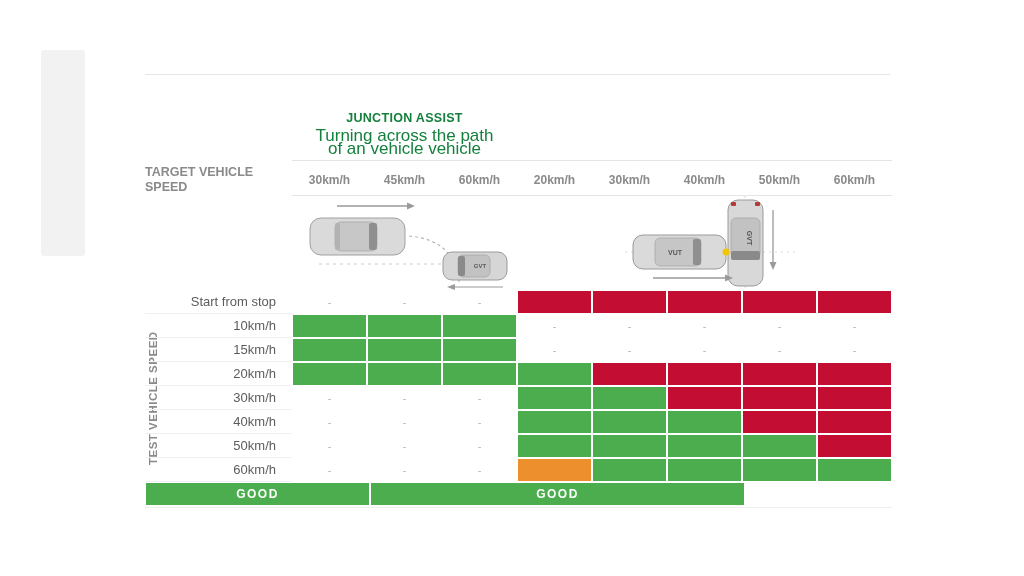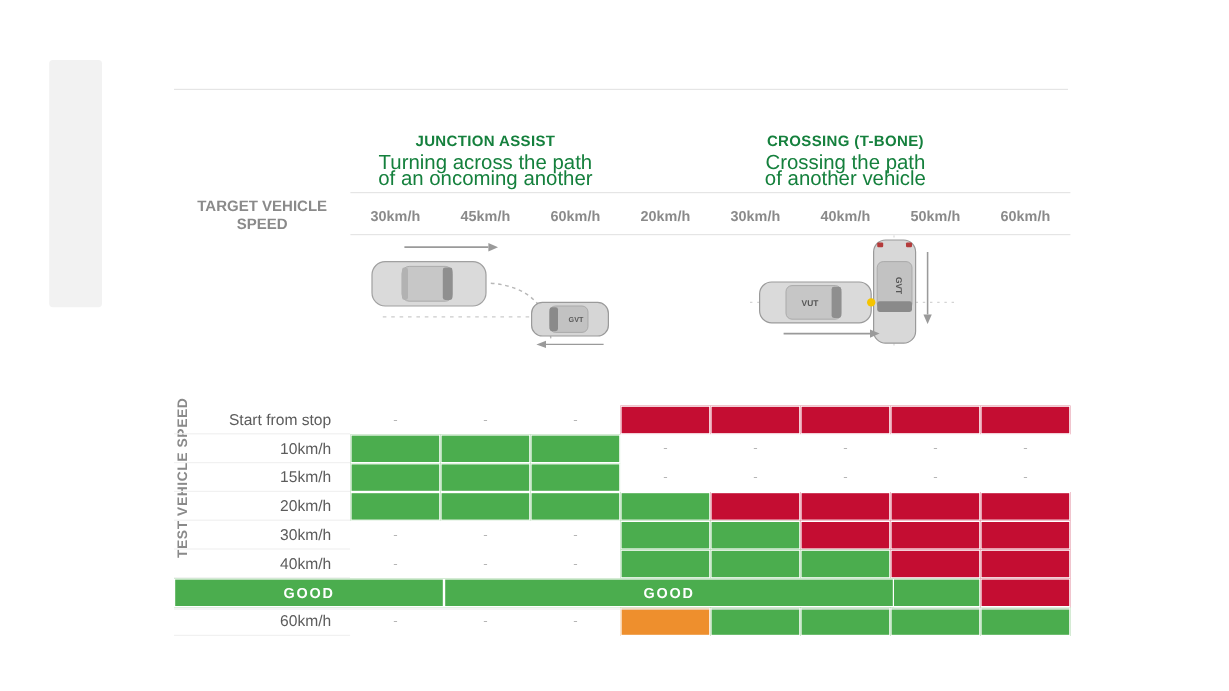--- a/index.html
+++ b/index.html
@@ -10,31 +10,31 @@
          color:#8a8a8a;letter-spacing:0.4px;}
   .hrule{position:absolute;height:1px;background:#e5e5e5;}
   .title-rule{left:145px;top:74px;width:745px;}
   .group{position:absolute;top:111px;text-align:center;color:#15803d;}
   .group.jx{left:292px;width:225px;}
   .group.cx{left:517px;width:375px;}
   .gname{font-size:12.5px;font-weight:bold;letter-spacing:0.3px;margin-bottom:4px;}
   .gsub{font-size:17px;line-height:13px;}
   .r1{left:292px;top:160px;width:600px;}
   .r2{left:292px;top:195px;width:600px;}
-  .corner{position:absolute;left:145px;top:165px;width:147px;text-align:center;
+  .corner{position:absolute;left:145px;top:165px;width:147px;text-align:left;
           font-size:12.5px;font-weight:bold;color:#8a8a8a;line-height:15px;}
   .colheads{position:absolute;left:292px;top:167px;width:600px;height:26px;display:flex;}
   .ch{width:75px;text-align:center;font-size:12px;font-weight:bold;color:#8a8a8a;line-height:26px;}
   .diagram{position:absolute;}
   .diag-jx{left:295px;top:198px;}
   .diag-cx{left:625px;top:196px;}
   .vaxis{position:absolute;left:147px;top:314px;width:16px;height:168px;
          writing-mode:vertical-rl;transform:rotate(180deg);text-align:center;
          font-size:11.5px;font-weight:bold;color:#8a8a8a;letter-spacing:0.5px;}
-  .grid{position:absolute;left:145px;top:290px;width:747px;margin-top:48px;}
+  .grid{position:absolute;left:145px;top:290px;width:747px;}
   .trow{display:flex;height:24px;}
   .rlabel{width:147px;height:24px;box-sizing:border-box;text-align:right;padding-right:16px;
           font-size:13px;color:#5c5c5c;line-height:23px;border-bottom:1px solid #f1f1f1;}
   .cell{width:75px;height:24px;box-sizing:border-box;border:1px solid #ffffff;}
   .cell.dash{background:#fff;color:#b5b5b5;text-align:center;font-size:11px;line-height:22px;}
   .perf{position:absolute;left:145px;top:482px;width:747px;display:flex;height:24px;}
   .perf-label{width:147px;box-sizing:border-box;text-align:center;font-size:12.5px;font-weight:bold;
               color:#8a8a8a;line-height:24px;border-top:1px solid #f1f1f1;border-bottom:1px solid #f1f1f1;}
   .perf-bar{box-sizing:border-box;border:1px solid #ffffff;color:#ffffff;font-weight:bold;
             font-size:12px;text-align:center;line-height:22px;letter-spacing:1.5px;}
@@ -47,26 +47,21 @@
 
 <div class="stage">
 
   <div class="leftbar"></div>
 
   <div class="hrule title-rule"></div>
 
   <div class="group jx">
     <div class="gname">JUNCTION ASSIST</div>
     <div class="gsub">Turning across the path</div>
-    <div class="gsub">of an oncoming another</div>
-  </div>
-  <div class="group cx">
-    <div class="gname">CROSSING (T-BONE)</div>
-    <div class="gsub">Crossing the path</div>
-    <div class="gsub">of another vehicle</div>
+    <div class="gsub">of an vehicle vehicle</div>
   </div>
 
   <div class="hrule r1"></div>
   <div class="corner">TARGET VEHICLE SPEED</div>
   <div class="colheads" id="colheads">
       <div class="ch">30km/h</div>
       <div class="ch">45km/h</div>
       <div class="ch">60km/h</div>
       <div class="ch">20km/h</div>
       <div class="ch">30km/h</div>

